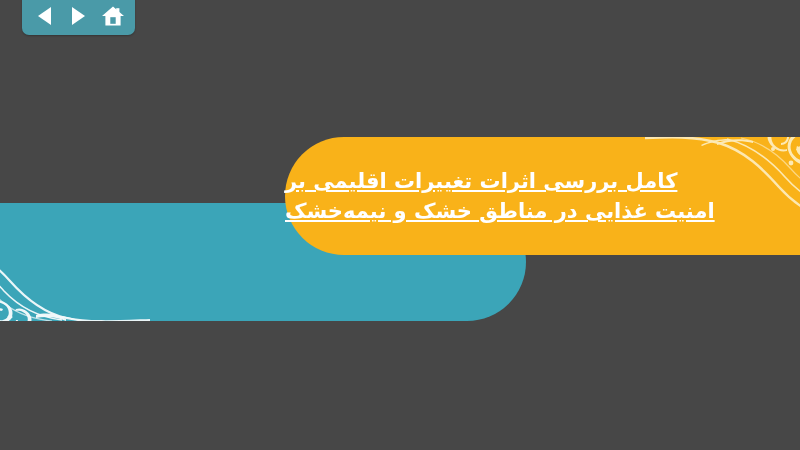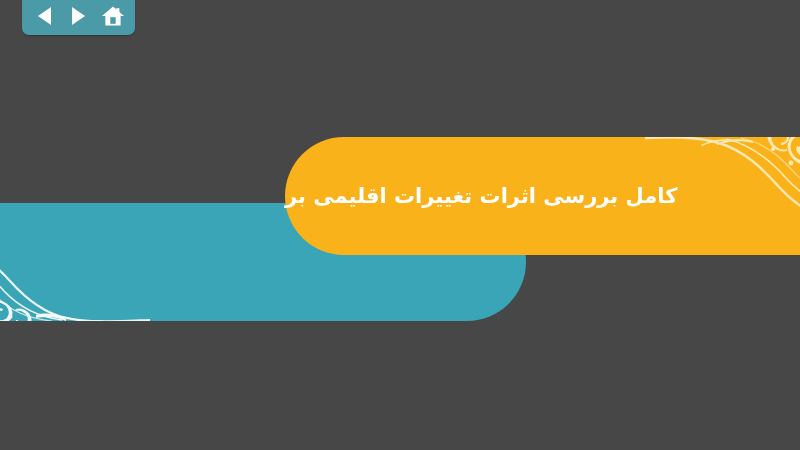--- a/index.html
+++ b/index.html
@@ -85,20 +85,21 @@
   }
   .title-line {
     color:#ffffff;
     font-size:21px;
     line-height:30px;
     font-weight:bold;
     white-space:nowrap;
     text-align:right;
     direction:rtl;
     letter-spacing:.2px;
+    text-decoration:underline;
   }
 </style>
 </head>
 <body>
 
 <div id="stage">
 
   <div id="teal-panel">
     <svg id="teal-ornament" viewBox="0 0 210 118" preserveAspectRatio="none">
       <g fill="none" stroke="#ffffff" stroke-width="2.2" opacity="0.95">
@@ -147,20 +148,21 @@
         <path d="M84,2 c-10,0 -20,2 -28,6 l1,1 c9,-4 18,-6 27,-5 z"></path>
         <path d="M196,92 c-7,-2 -13,-7 -16,-14 l3,0 c3,6 8,11 14,12 z"></path>
         <path d="M198,104 c-8,-3 -15,-9 -19,-17 l3,0 c4,7 10,13 17,15 z"></path>
         <path d="M176,70 c-6,-1 -11,-6 -13,-12 l2,0 c2,5 7,9 12,10 z"></path>
       </g>
     </svg>
   </div>
 
   <div id="title-block">
     <div class="title-line">کامل بررسی اثرات تغییرات اقلیمی بر</div>
+    <div class="title-line">امنیت غذایی در مناطق خشک و نیمه‌خشک</div>
   </div>
 
   <div id="navbar">
     <div class="navbtn">
       <span class="tri tri-left"></span>
     </div>
     <div class="navbtn">
       <span class="tri tri-right"></span>
     </div>
     <div class="navbtn">

